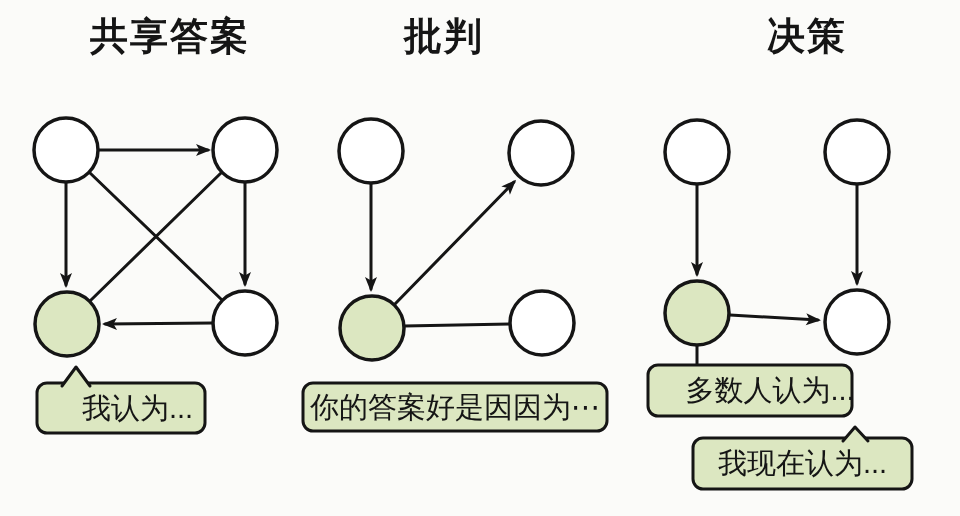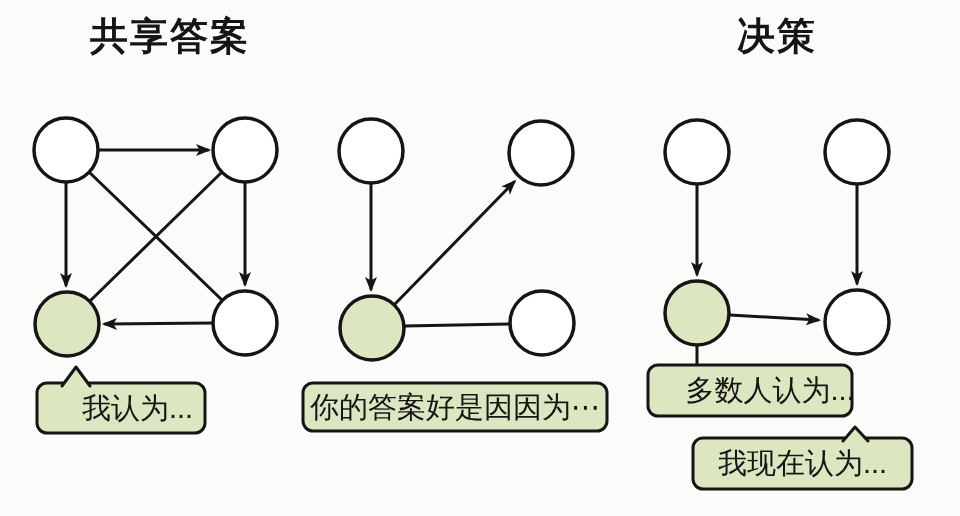--- a/index.html
+++ b/index.html
@@ -45,21 +45,22 @@
     white-space:nowrap;
     line-height:1;
   }
 </style>
 </head>
 <body>
 
 <div class="canvas">
 
   <div class="panel-title" style="left:20px">共享答案</div>
-  <div class="panel-title" style="left:627px">决策</div>
+  <div class="panel-title" style="left:294px">批判</div>
+  <div class="panel-title" style="left:657px">决策</div>
 
   <svg class="diagram-svg" width="960" height="516" viewBox="0 0 960 516">
     <defs>
       <marker id="ah" markerUnits="userSpaceOnUse" markerWidth="18" markerHeight="16" refX="13" refY="8" orient="auto">
         <path d="M1,2 L16,8 L1,14 L4.5,8 Z" fill="var(--ink)"></path>
       </marker>
     </defs>
 
     <g>
       <line class="edge" x1="89" y1="172" x2="222" y2="300"></line>

